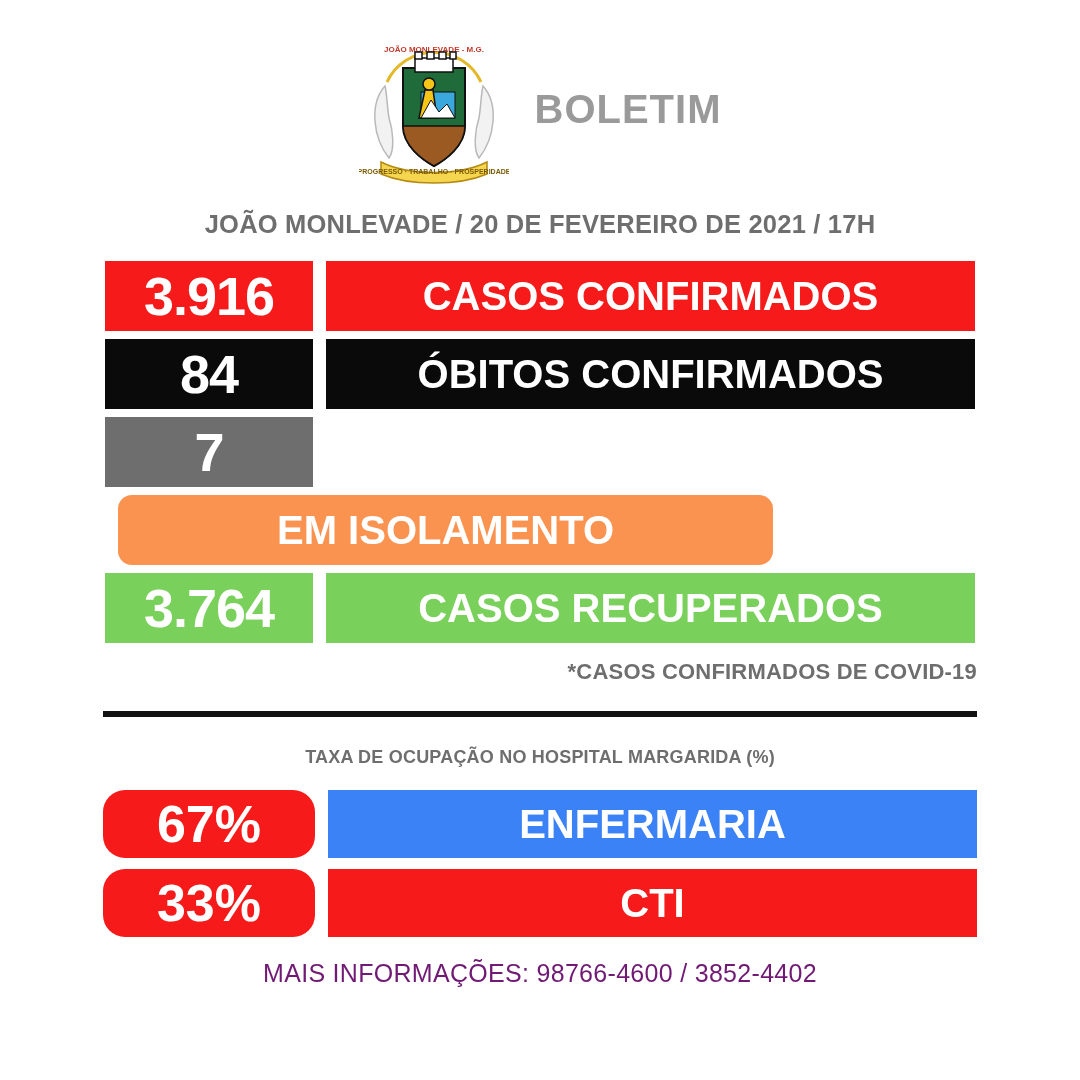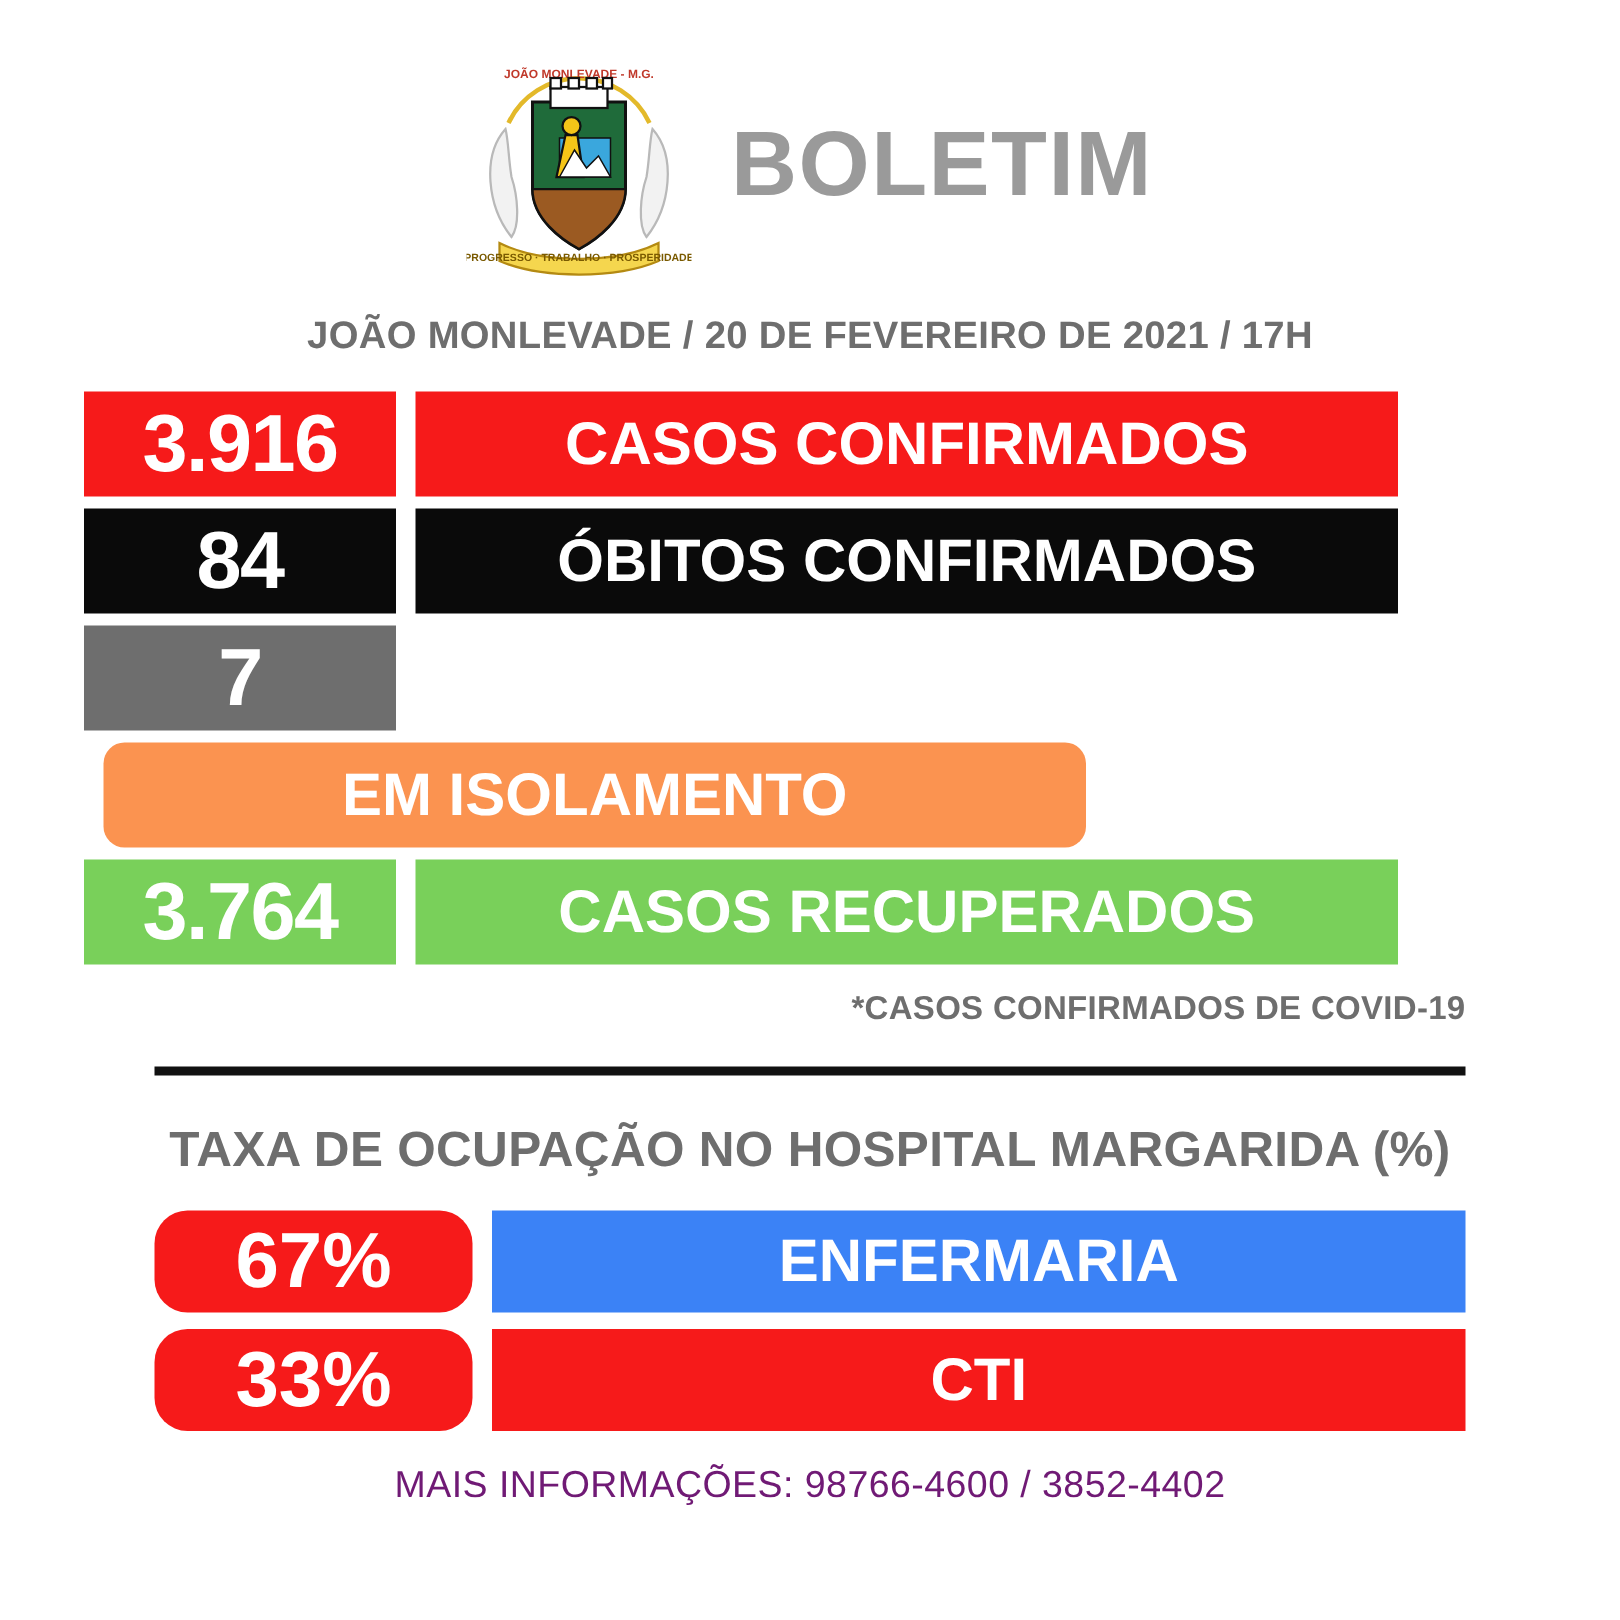--- a/index.html
+++ b/index.html
@@ -31,21 +31,21 @@
   }
   .crest svg { display: block; }
 
   .header-titles {
     display: flex;
     flex-direction: column;
     justify-content: center;
     line-height: 0.92;
   }
   .title-main {
-    font-size: 61px;
+    font-size: 40px;
     font-weight: bold;
     color: #9a9a9a;
     letter-spacing: 1px;
   }
   .title-sub {
     font-size: 45px;
     font-weight: bold;
     color: #9a9a9a;
     letter-spacing: 1px;
     margin-top: 4px;
@@ -57,21 +57,21 @@
     font-size: 25.5px;
     font-weight: bold;
     color: #6e6e6e;
     letter-spacing: 0.2px;
     margin-top: 26px;
   }
 
   
   .stats {
     margin-top: 22px;
-    padding: 0 56px;
+    padding: 0 105px;
   }
   .stat-row {
     display: flex;
     align-items: stretch;
     margin-bottom: 8px;
     height: 70px;
   }
   .stat-value {
     width: 208px;
     flex: none;
@@ -113,21 +113,21 @@
 
   .divider {
     height: 6px;
     background: #111111;
     margin: 26px 103px 0 103px;
   }
 
   
   .occ-title {
     text-align: center;
-    font-size: 33px;
+    font-size: 18px;
     font-weight: bold;
     color: #6e6e6e;
     margin-top: 30px;
     letter-spacing: 0.2px;
   }
   .occ {
     margin-top: 22px;
     padding: 0 103px;
   }
   .occ-row {

